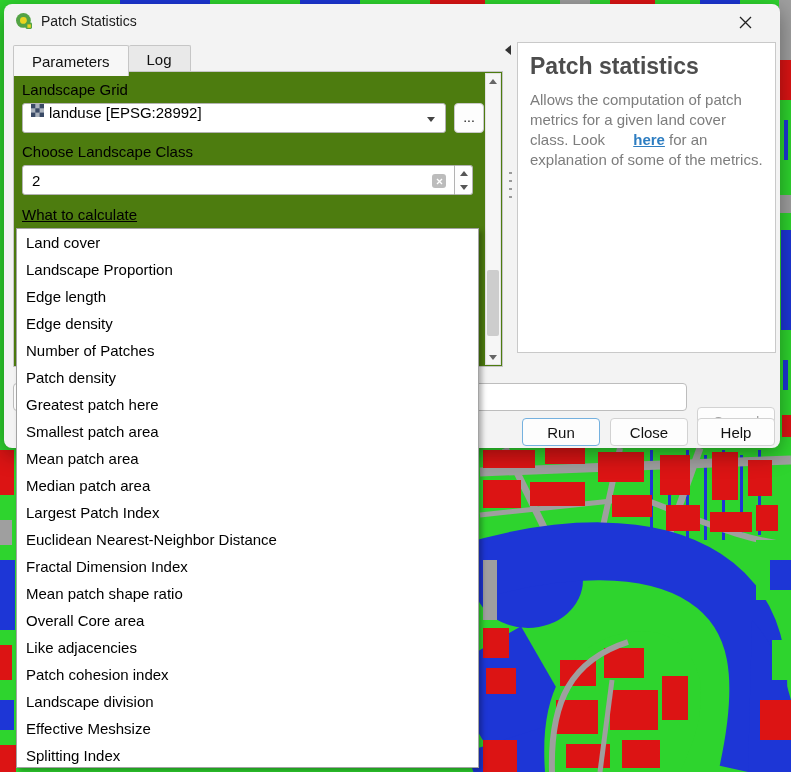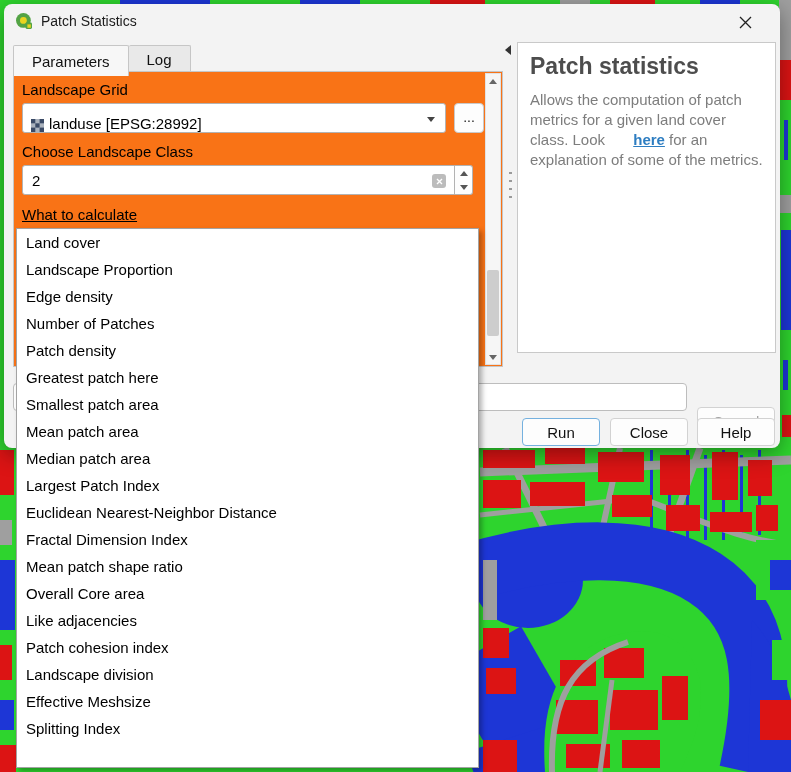--- a/index.html
+++ b/index.html
@@ -18,25 +18,25 @@
   .close-btn{position:absolute;right:20px;top:6px;width:30px;height:24px;
              display:flex;align-items:center;justify-content:center;cursor:pointer;}
   
   .tabbar{position:absolute;left:9px;top:41px;height:31px;display:flex;align-items:flex-start;}
   .tab{box-sizing:border-box;border:1px solid #c6c6c6;border-bottom:none;
        padding:0 18px;font-size:15px;color:#111;display:flex;align-items:center;}
   .tab.active{background:#f7f7f7;height:31px;position:relative;z-index:3;border-radius:2px 2px 0 0;}
   .tab.inactive{background:#e9e9e9;height:27px;border-left:none;border-radius:2px 2px 0 0;}
   
   .pane{position:absolute;left:9px;top:67px;width:490px;height:296px;
-        box-sizing:border-box;border:1px solid #c6c6c6;background:#f97316;z-index:2;}
+        box-sizing:border-box;border:1px solid #c6c6c6;background:#4d7c0f;z-index:2;}
   .field-label{position:absolute;left:8px;font-size:15px;color:#000;}
   .combo{position:absolute;left:8px;top:31px;width:424px;height:30px;box-sizing:border-box;
          background:#fff;border:1px solid #b3b3b3;border-radius:3px;
-         display:flex;align-items:flex-end;padding:0 8px;font-size:15px;color:#000;}
+         display:flex;align-items:flex-start;padding:0 8px;font-size:15px;color:#000;}
   .combo .raster-ic{width:13px;height:13px;margin-right:5px;flex:0 0 auto;}
   .combo-arrow{position:absolute;right:10px;top:13px;width:0;height:0;
                border-left:4px solid transparent;border-right:4px solid transparent;
                border-top:5px solid #444;}
   .dots-btn{position:absolute;left:440px;top:31px;width:30px;height:30px;box-sizing:border-box;
             background:#fdfdfd;border:1px solid #c9c9c9;border-radius:4px;
             font-size:14px;color:#222;display:flex;align-items:flex-end;justify-content:center;
             padding-bottom:7px;cursor:pointer;}
   .spin-wrap{position:absolute;left:8px;top:93px;width:451px;height:30px;}
   .spin-input{position:absolute;left:0;top:0;width:433px;height:30px;box-sizing:border-box;
@@ -281,20 +281,21 @@
     <div class="progress"></div>
     <div class="btn btn-cancel">Cancel</div>
     <div class="btn btn-run">Run</div>
     <div class="btn btn-close">Close</div>
     <div class="btn btn-help">Help</div>
   </div>
 
   <div class="popup">
     <div class="popup-item">Land cover</div>
     <div class="popup-item">Landscape Proportion</div>
+    <div class="popup-item">Edge length</div>
     <div class="popup-item">Edge density</div>
     <div class="popup-item">Number of Patches</div>
     <div class="popup-item">Patch density</div>
     <div class="popup-item">Greatest patch here</div>
     <div class="popup-item">Smallest patch area</div>
     <div class="popup-item">Mean patch area</div>
     <div class="popup-item">Median patch area</div>
     <div class="popup-item">Largest Patch Index</div>
     <div class="popup-item">Euclidean Nearest-Neighbor Distance</div>
     <div class="popup-item">Fractal Dimension Index</div>

